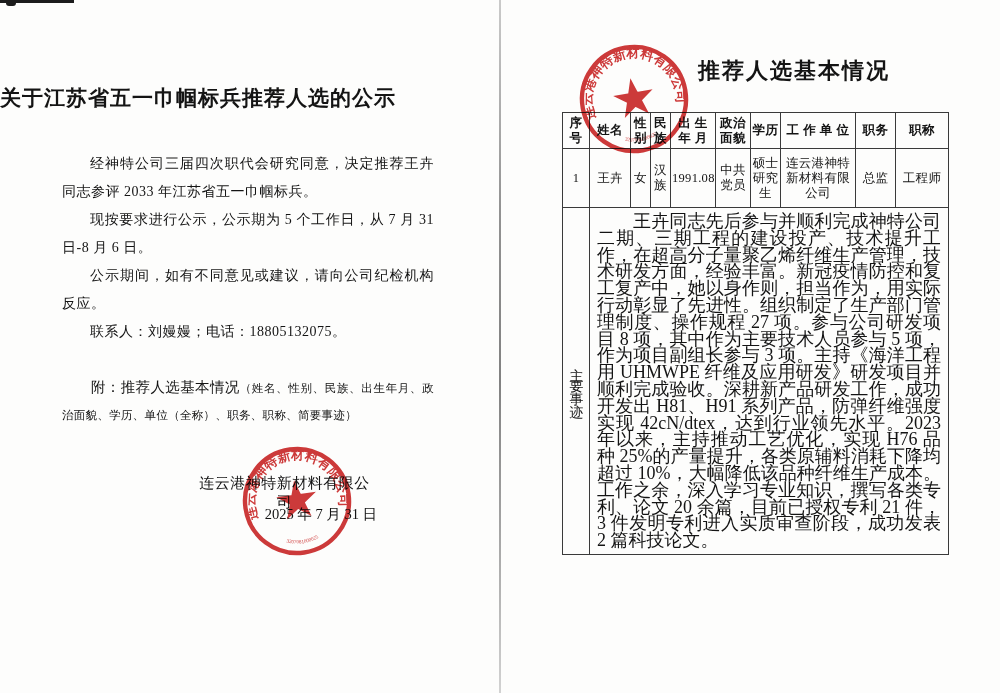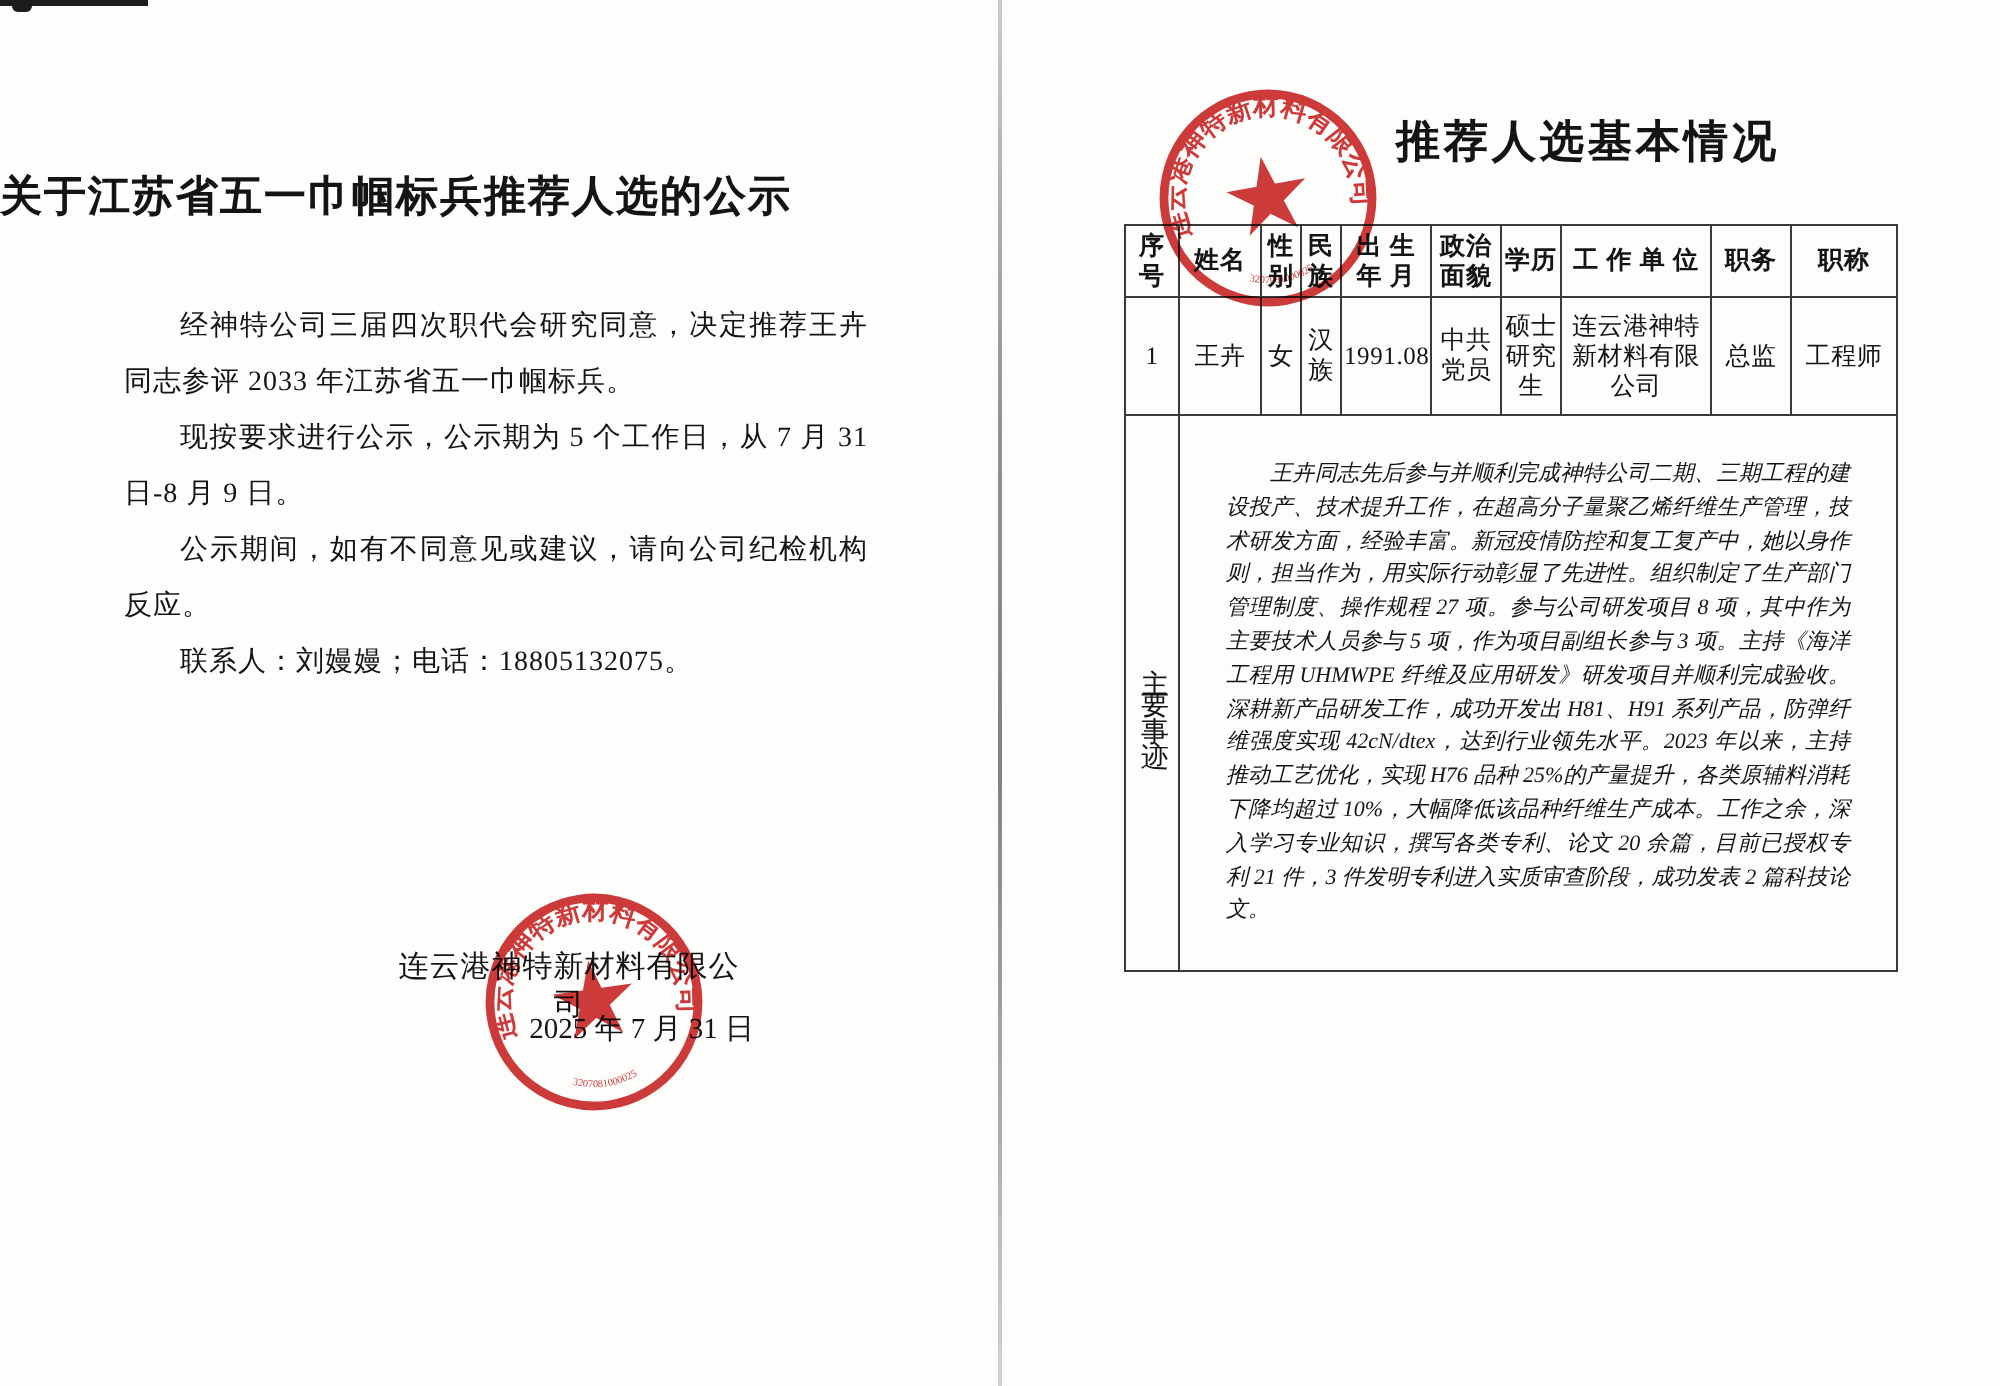--- a/index.html
+++ b/index.html
@@ -43,22 +43,22 @@
   tr.row td{font-size:12.5px;line-height:15px;height:56px;letter-spacing:.3px;}
   tr.ach{height:222px;}
   .ach-label{
     writing-mode:vertical-lr;letter-spacing:12px;font-size:14px;
     margin:0 auto;text-align:center;
   }
   .ach-text{
     text-align:justify;vertical-align:top;
   }
   .ach-text p{
-    margin:16px;padding:4px 6px;font-size:11px;line-height:16.8px;
-    text-indent:2em;text-align:justify;font-style:italic;
+    margin:0;padding:4px 6px;font-size:18px;line-height:16.8px;
+    text-indent:2em;text-align:justify;
   }
 
   
   .stamp{position:absolute;mix-blend-mode:multiply;opacity:.88;}
   .stamp-left{left:237px;top:441px;width:120px;height:120px;transform:rotate(-8deg);}
   .stamp-right{left:73px;top:39px;width:120px;height:120px;transform:rotate(-10deg);}
   .seal-text{font-weight:bold;font-family:"Liberation Serif","DejaVu Serif",serif;}
 </style>
 </head>
 <body>
@@ -67,25 +67,26 @@
 
   <div class="artifact"></div>
   <div class="artifact2"></div>
   <div class="fold-line"></div>
 
   <section class="page page-left">
     <h1 class="doc-title">关于江苏省五一巾帼标兵推荐人选的公示</h1>
 
     <div class="doc-body">
       <p>经神特公司三届四次职代会研究同意，决定推荐王卉同志参评 2033 年江苏省五一巾帼标兵。</p>
-      <p>现按要求进行公示，公示期为 5 个工作日，从 7 月 31 日-8 月 9 日。</p>
+      <p>现按要求进行公示，公示期为 5 个工作日，从 7 月 31 日-8 月 6 日。</p>
       <p>公示期间，如有不同意见或建议，请向公司纪检机构反应。</p>
       <p>联系人：刘嫚嫚；电话：18805132075。</p>
     </div>
 
+    <p class="attachment"><span>附：推荐人选基本情况</span><span class="note">（姓名、性别、民族、出生年月、政治面貌、学历、单位（全称）、职务、职称、简要事迹）</span></p>
 
     <div class="signature-company">连云港神特新材料有限公司</div>
     <div class="signature-date">2025 年 7 月 31 日</div>
 
     <svg class="stamp stamp-left" viewBox="-60 -60 120 120" aria-hidden="true">
       <defs>
         <path id="arcA" d="M -40,15 A 42.5,42.5 0 1 1 40,15" fill="none"></path>
         <path id="numA" d="M -29,31 A 42,42 0 0 0 29,31" fill="none"></path>
       </defs>
       <circle r="52" fill="none" stroke="#c81e1e" stroke-width="4.4"></circle>

